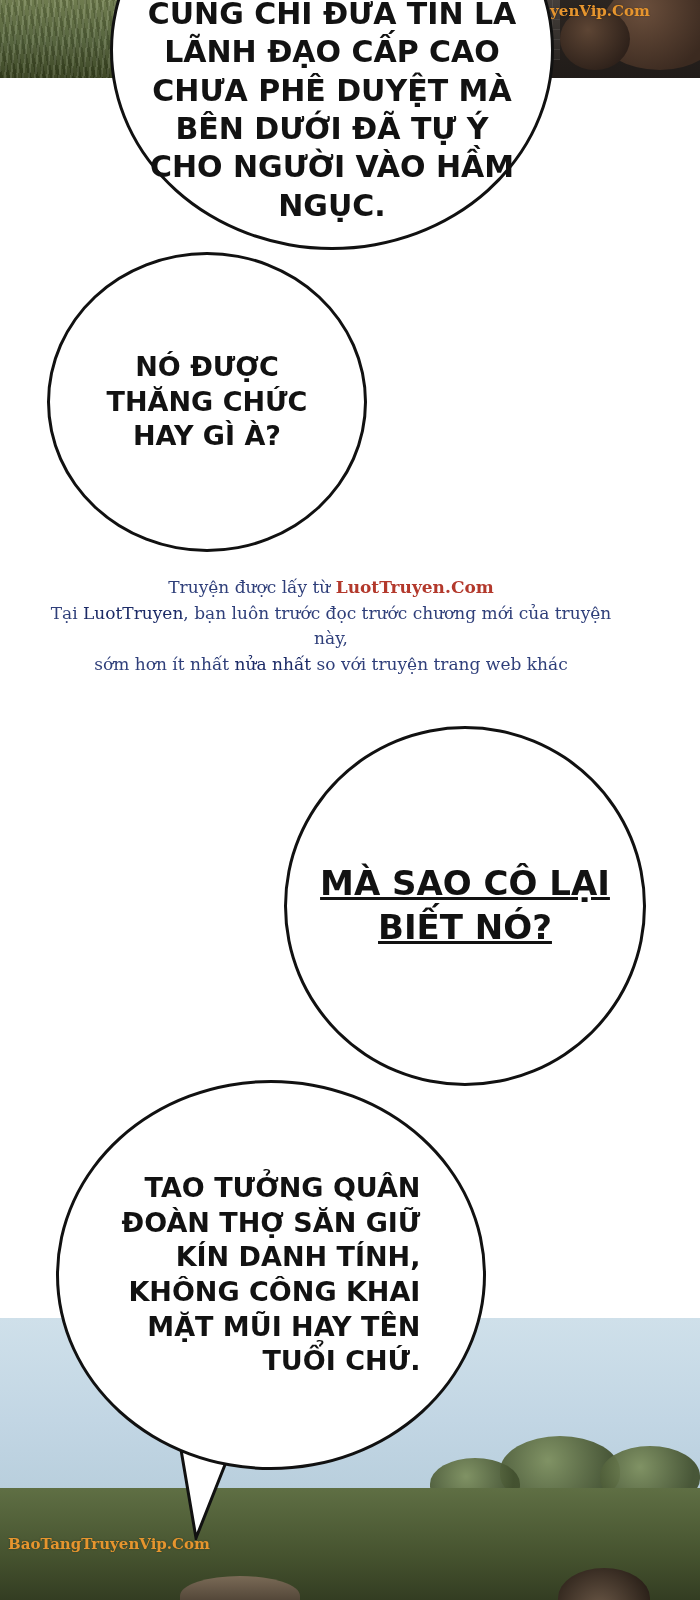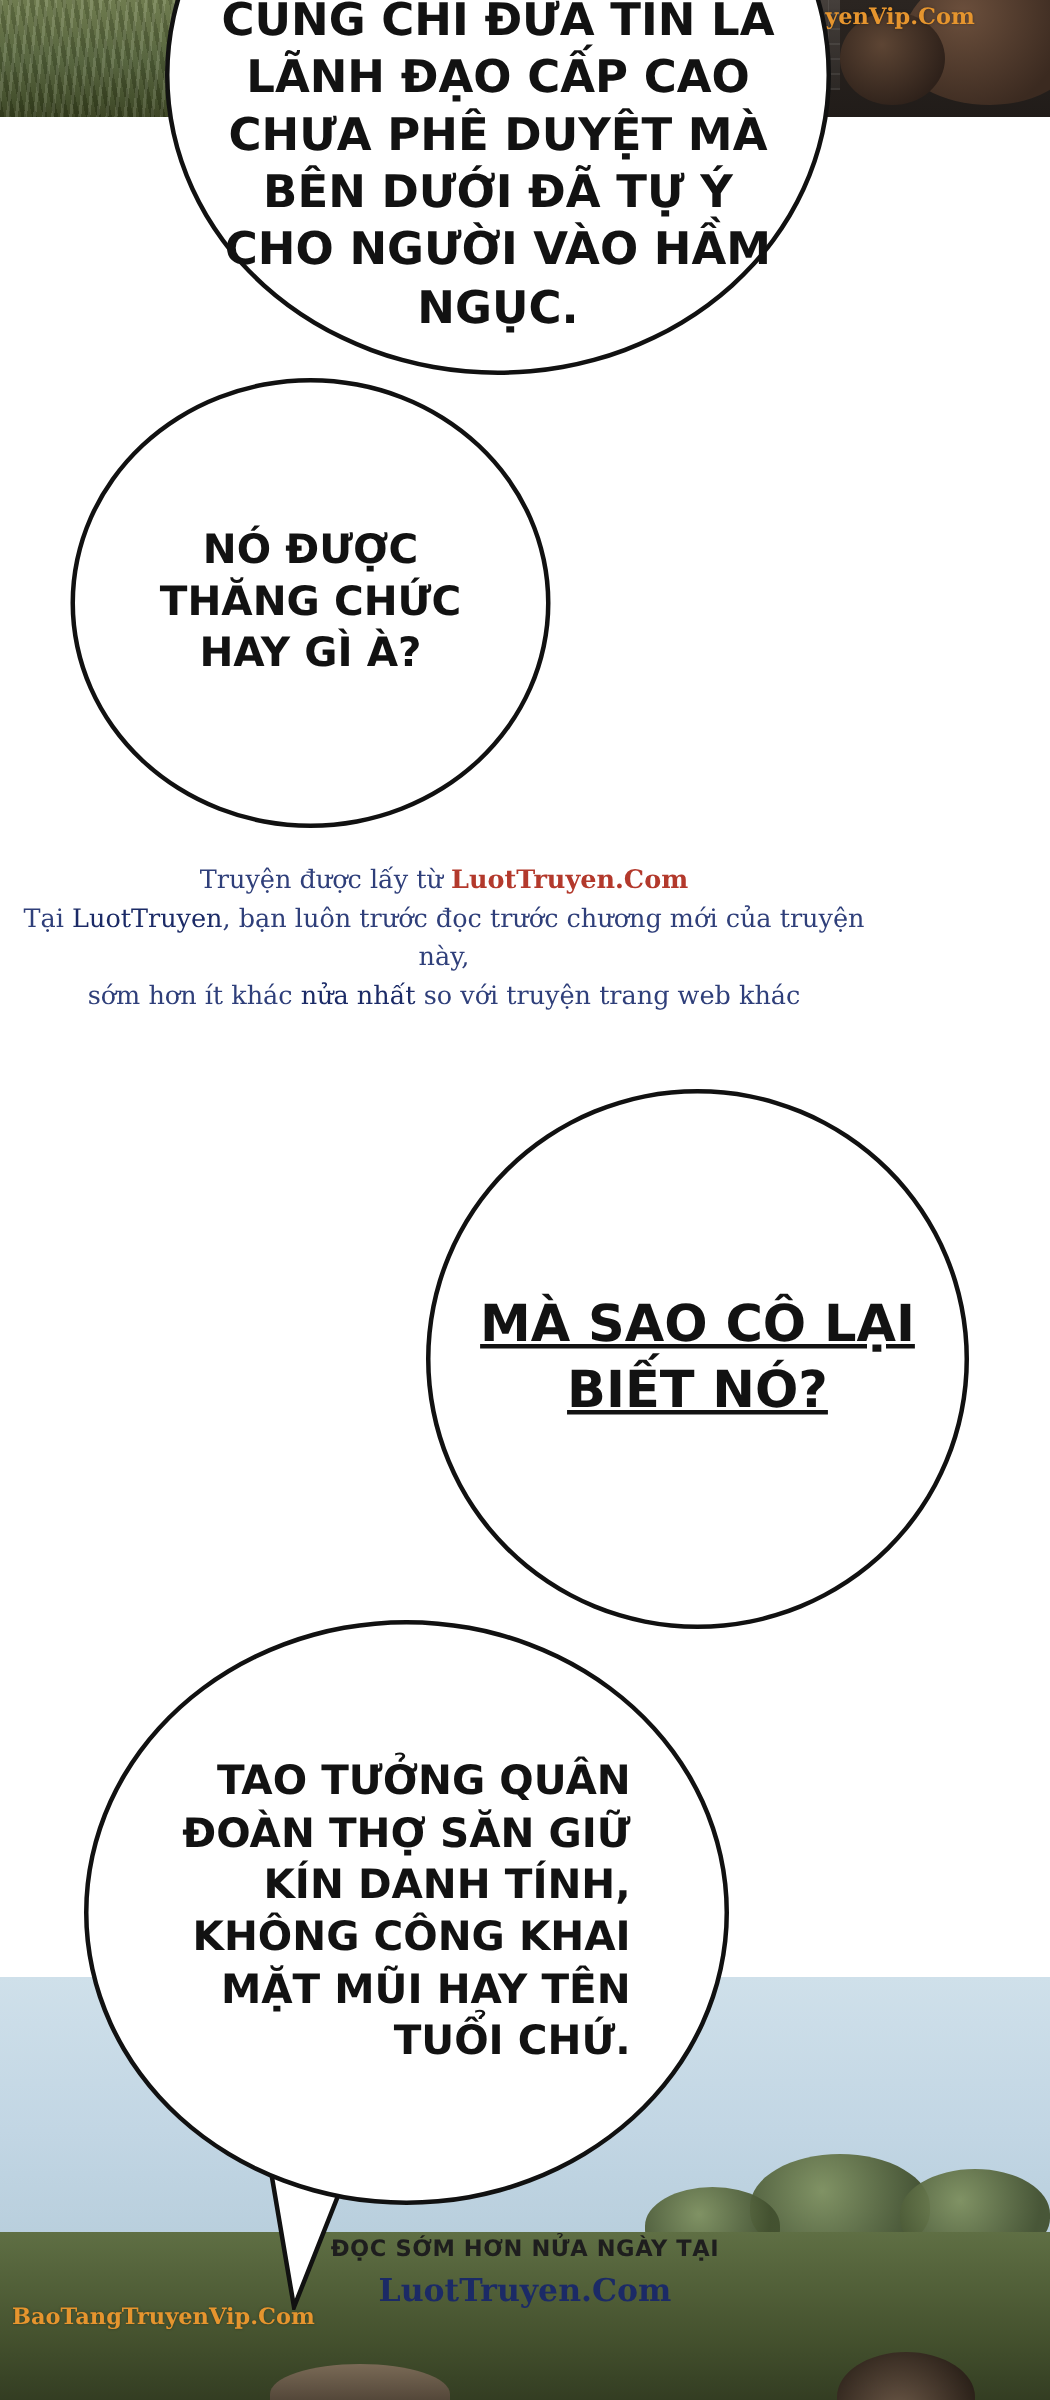--- a/index.html
+++ b/index.html
@@ -148,20 +148,21 @@
   .promo {
     position: absolute;
     left: 0; top: 575px;
     width: 592px;
     text-align: center;
     font-family: "DejaVu Serif", serif;
     font-size: 17px;
     line-height: 1.5;
     color: #2f3f7a;
     z-index: 6;
+    padding-left: 35px;
   }
   .promo .line { display: block; }
   .promo .brand-red { color: #b3392c; font-weight: bold; }
   .promo .brand-dark { color: #1b2a66; font-weight: normal; }
 
   
   .bottom-scene {
     position: absolute;
     left: 0; top: 1318px;
     width: 700px; height: 282px;
@@ -256,21 +257,21 @@
   </div>
 
   <div class="promo">
     <span class="line">
       <span>Truyện được lấy từ </span><span class="brand-red">LuotTruyen.Com</span>
     </span>
     <span class="line">
       <span>Tại </span><span class="brand-dark">LuotTruyen</span><span>, bạn luôn trước đọc trước chương mới của truyện này,</span>
     </span>
     <span class="line">
-      <span>sớm hơn ít khác </span><span class="brand-dark">nửa nhất</span><span> so với truyện trang web khác</span>
+      <span>sớm hơn ít nhất </span><span class="brand-dark">nửa nhất</span><span> so với truyện trang web khác</span>
     </span>
   </div>
 
   <div class="bubble" id="bubble-3">
     <div class="txt">MÀ SAO CÔ LẠI
 BIẾT NÓ?</div>
   </div>
 
   <div class="bubble" id="bubble-4">
     <div class="txt">TAO TƯỞNG QUÂN
@@ -286,23 +287,19 @@
   </svg>
 
   <div class="bottom-scene">
     <div class="sky"></div>
     <div class="tree t1"></div>
     <div class="tree t2"></div>
     <div class="tree t3"></div>
     <div class="ground"></div>
   </div>
 
-  <div class="bottom-note">
-    <div class="l1">ĐỌC SỚM HƠN NỬA NGÀY TẠI</div>
-    <div class="l2">LuotTruyen.Com</div>
-  </div>
 
   <div class="head-bump"></div>
   <div class="body-bump"></div>
 
   <div class="wm wm-bottom">BaoTangTruyenVip.Com</div>
 
 </div>
 
 </body></html>

